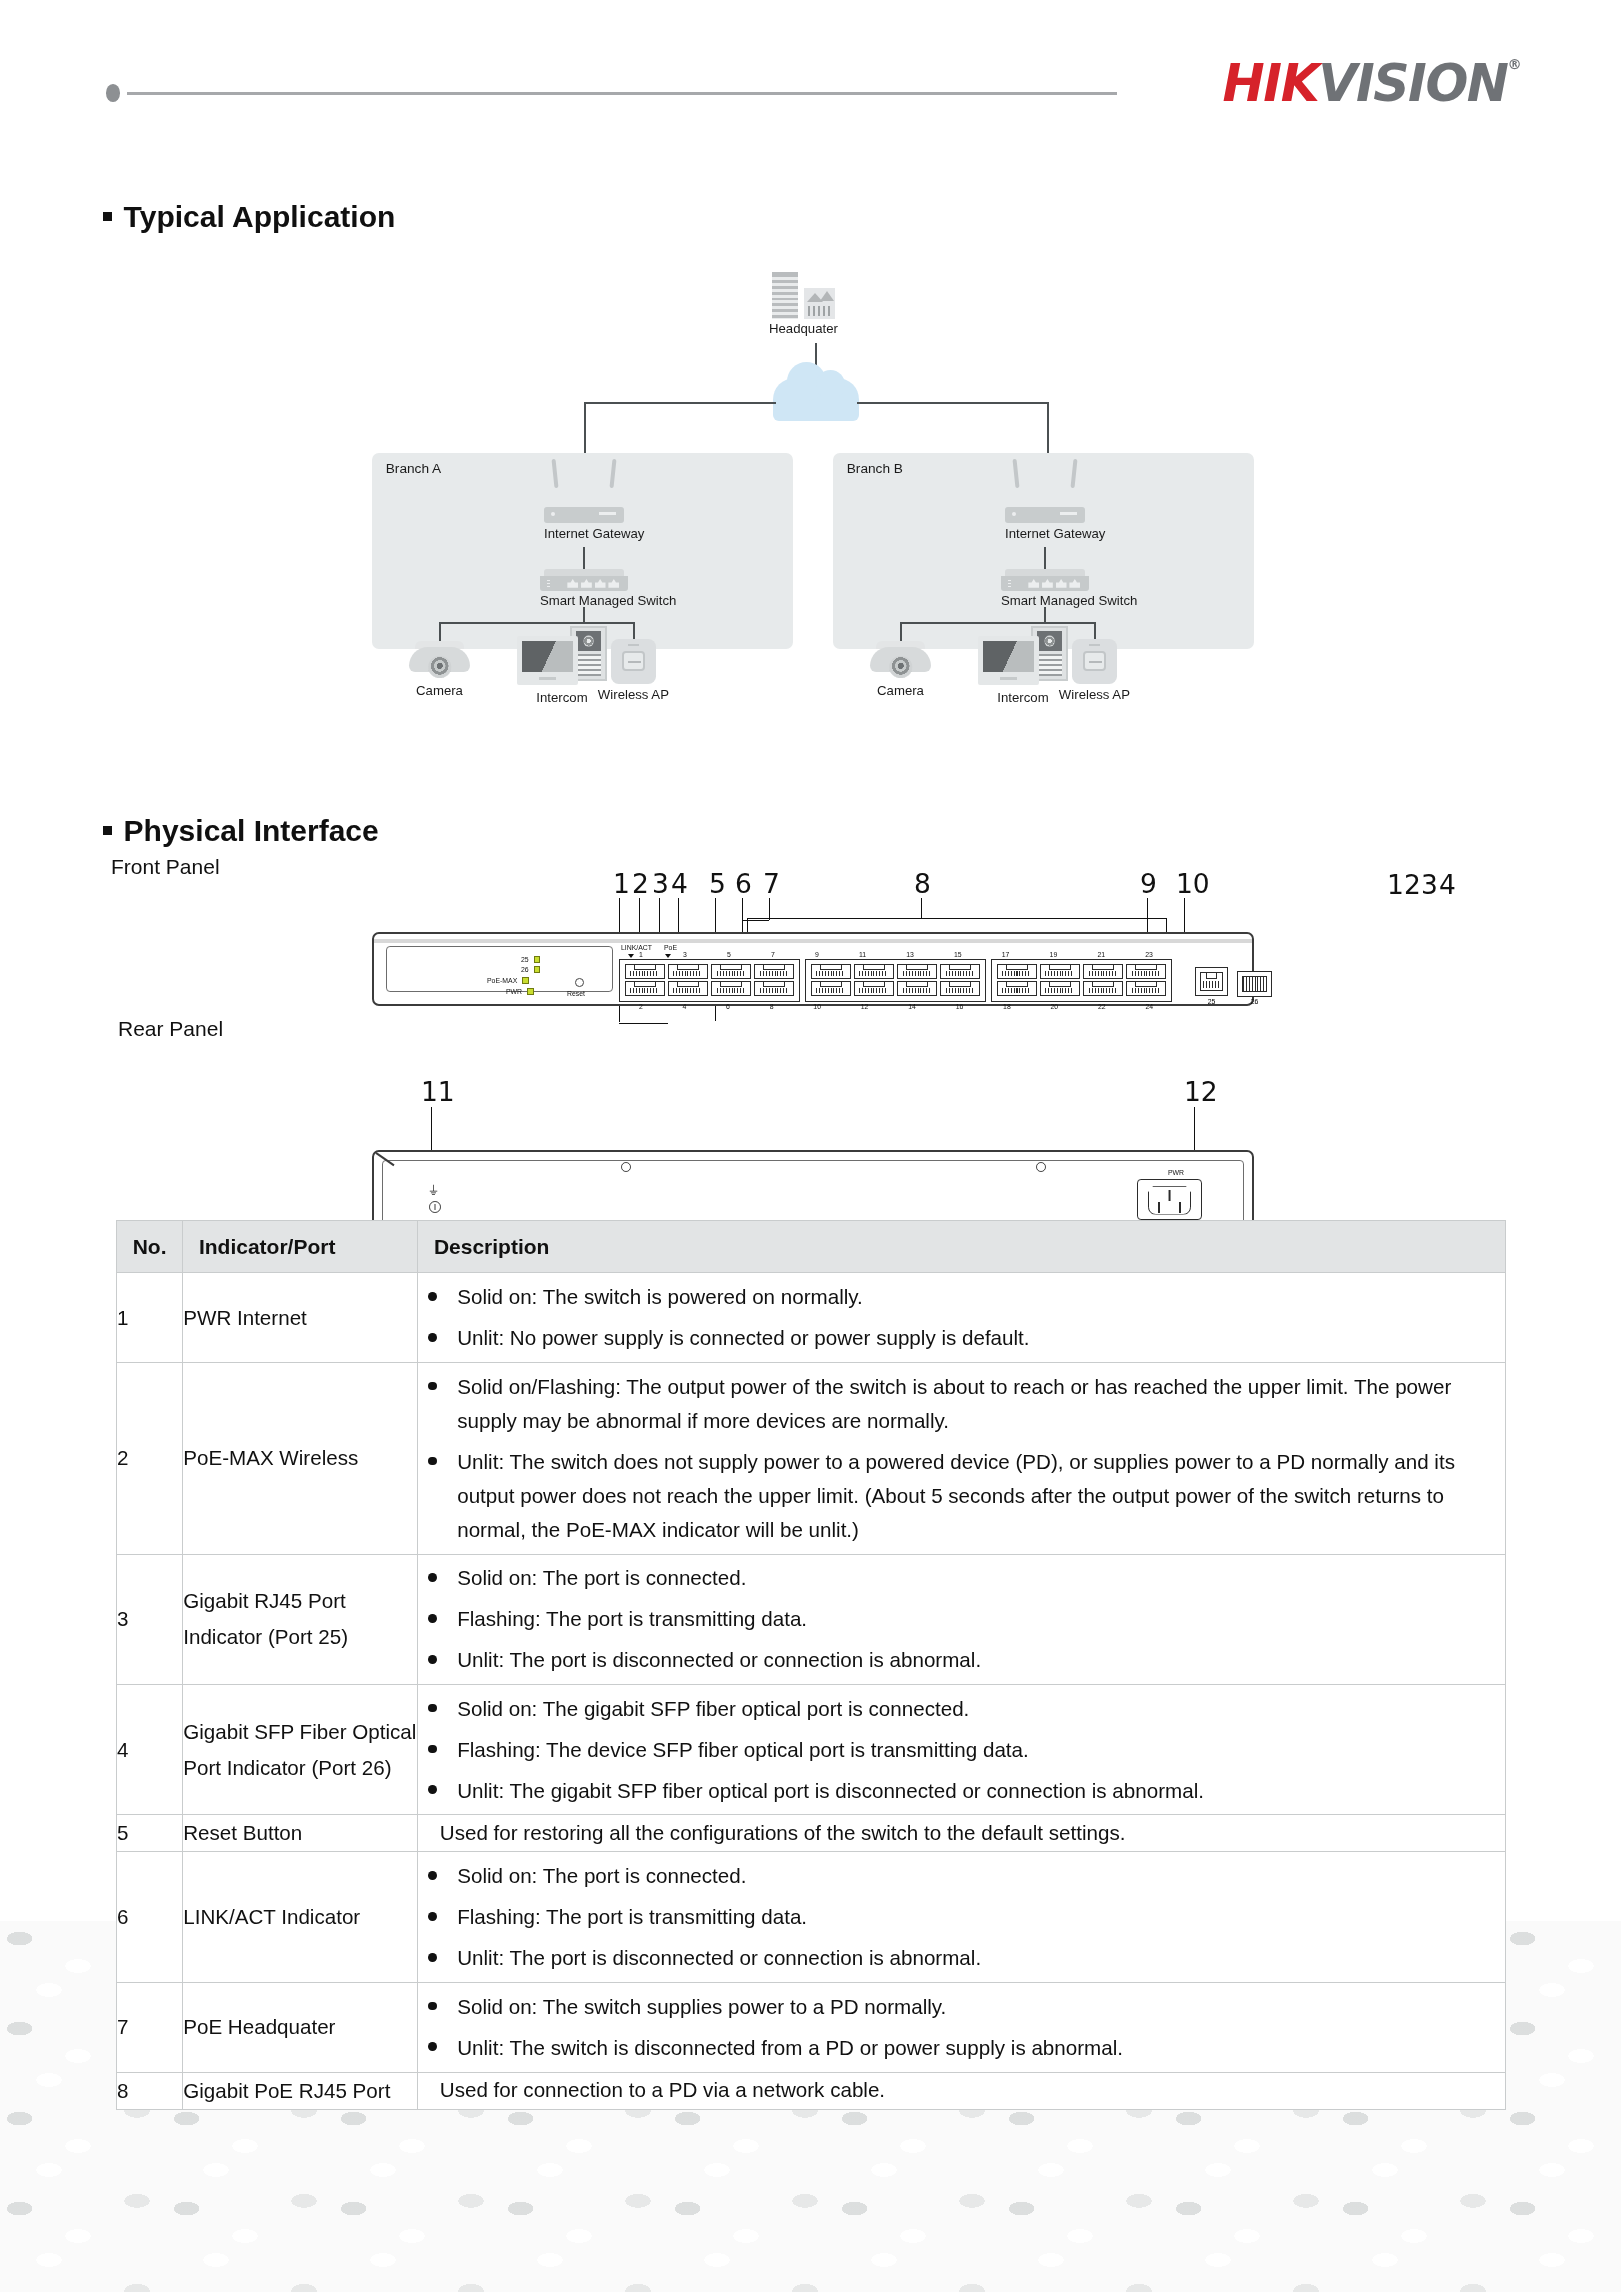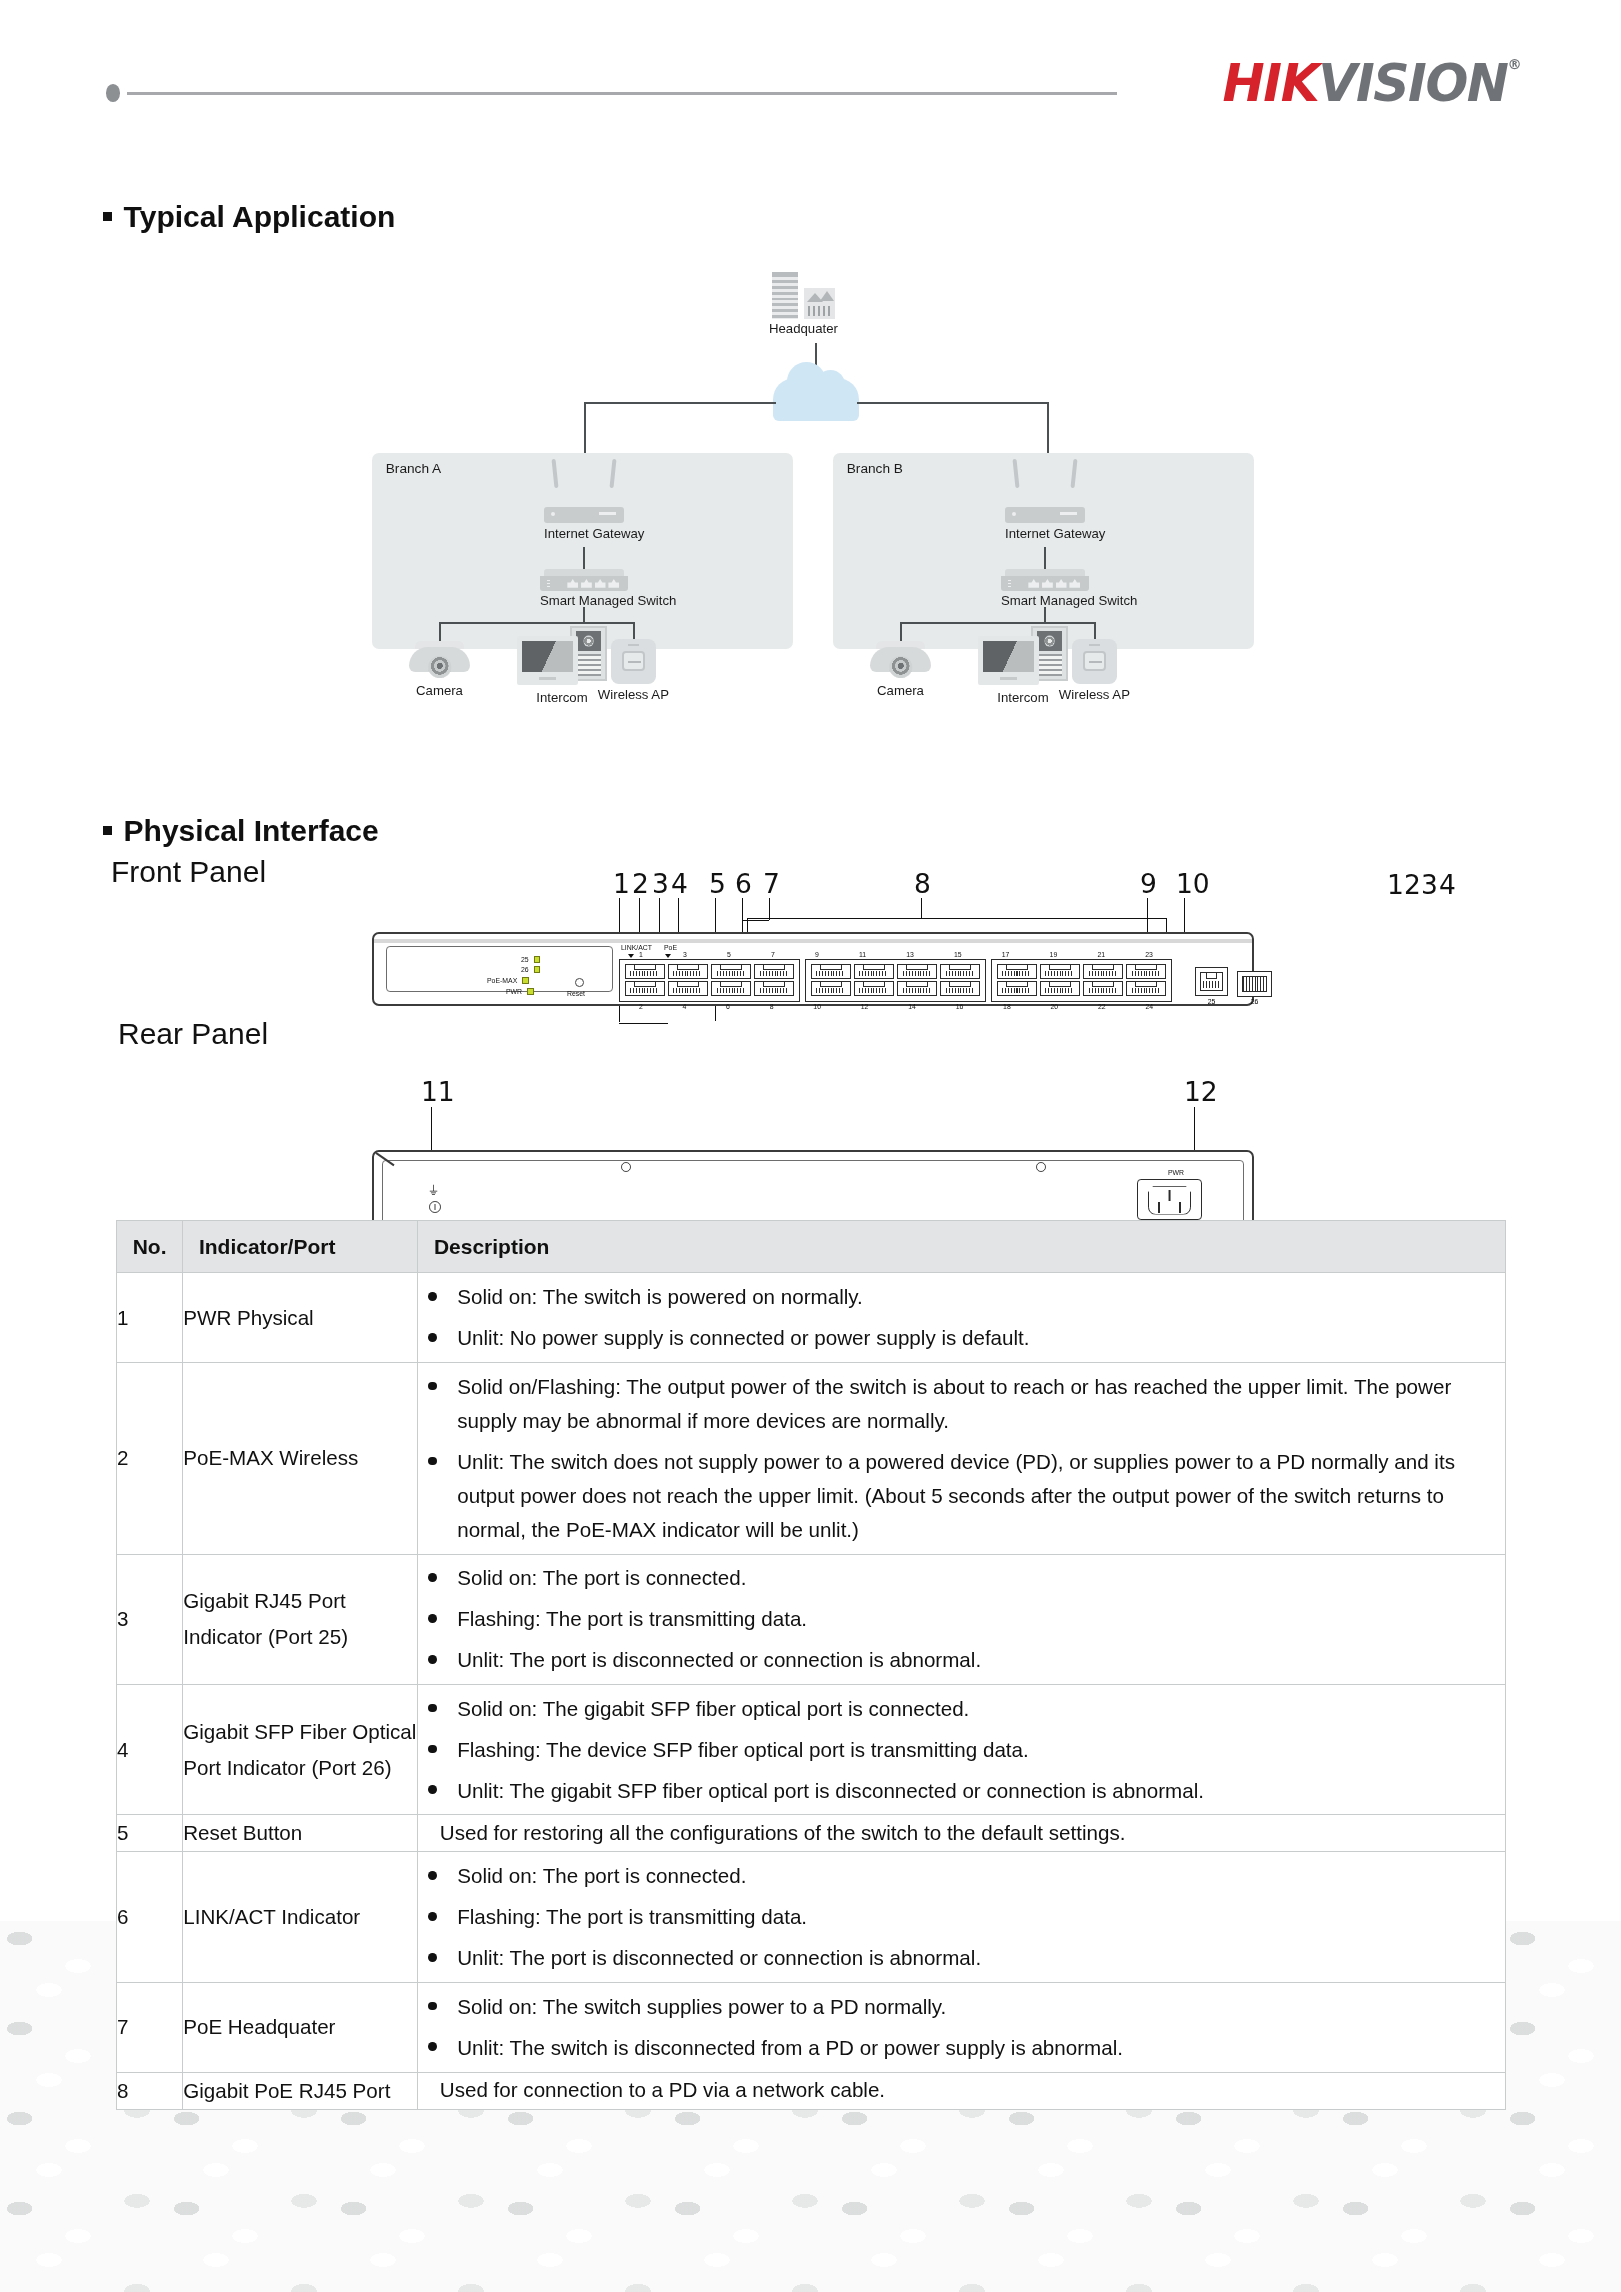--- a/index.html
+++ b/index.html
@@ -85,21 +85,21 @@
   }
   .sec-head .sq {
     display: inline-block;
     width: 8.8px; height: 8.8px;
     background: #111;
     vertical-align: 5.9px;
     margin-right: 11.8px;
   }
   .sub-label {
     position: absolute;
-    font-size: 30px;
+    font-size: 21px;
     color: #111;
     white-space: nowrap;
   }
 
   
   .diagram { position: absolute; left: 0; top: 250px; width: 1621px; height: 510px; }
   .hq-stack { position: absolute; left: 769px; top: 19.6px; text-align: center; }
   .hq-icons { display: flex; align-items: flex-end; gap: 5.9px; justify-content: center; height: 49px;}
   .bldg-tall {
     width: 25.5px; height: 47px;
@@ -740,21 +740,21 @@
     <thead>
       <tr>
         <th style="width:51px;">No.</th>
         <th style="width:235px;">Indicator/Port</th>
         <th>Description</th>
       </tr>
     </thead>
     <tbody>
       <tr>
         <td class="col-no">1</td>
-        <td class="col-name">PWR Physical</td>
+        <td class="col-name">PWR Internet</td>
         <td class="col-desc">
           <ul class="bullets">
             <li>Solid on: The switch is powered on normally.</li>
             <li>Unlit: No power supply is connected or power supply is default.</li>
           </ul>
         </td>
       </tr>
       <tr>
         <td class="col-no">2</td>
         <td class="col-name">PoE-MAX Wireless</td>

